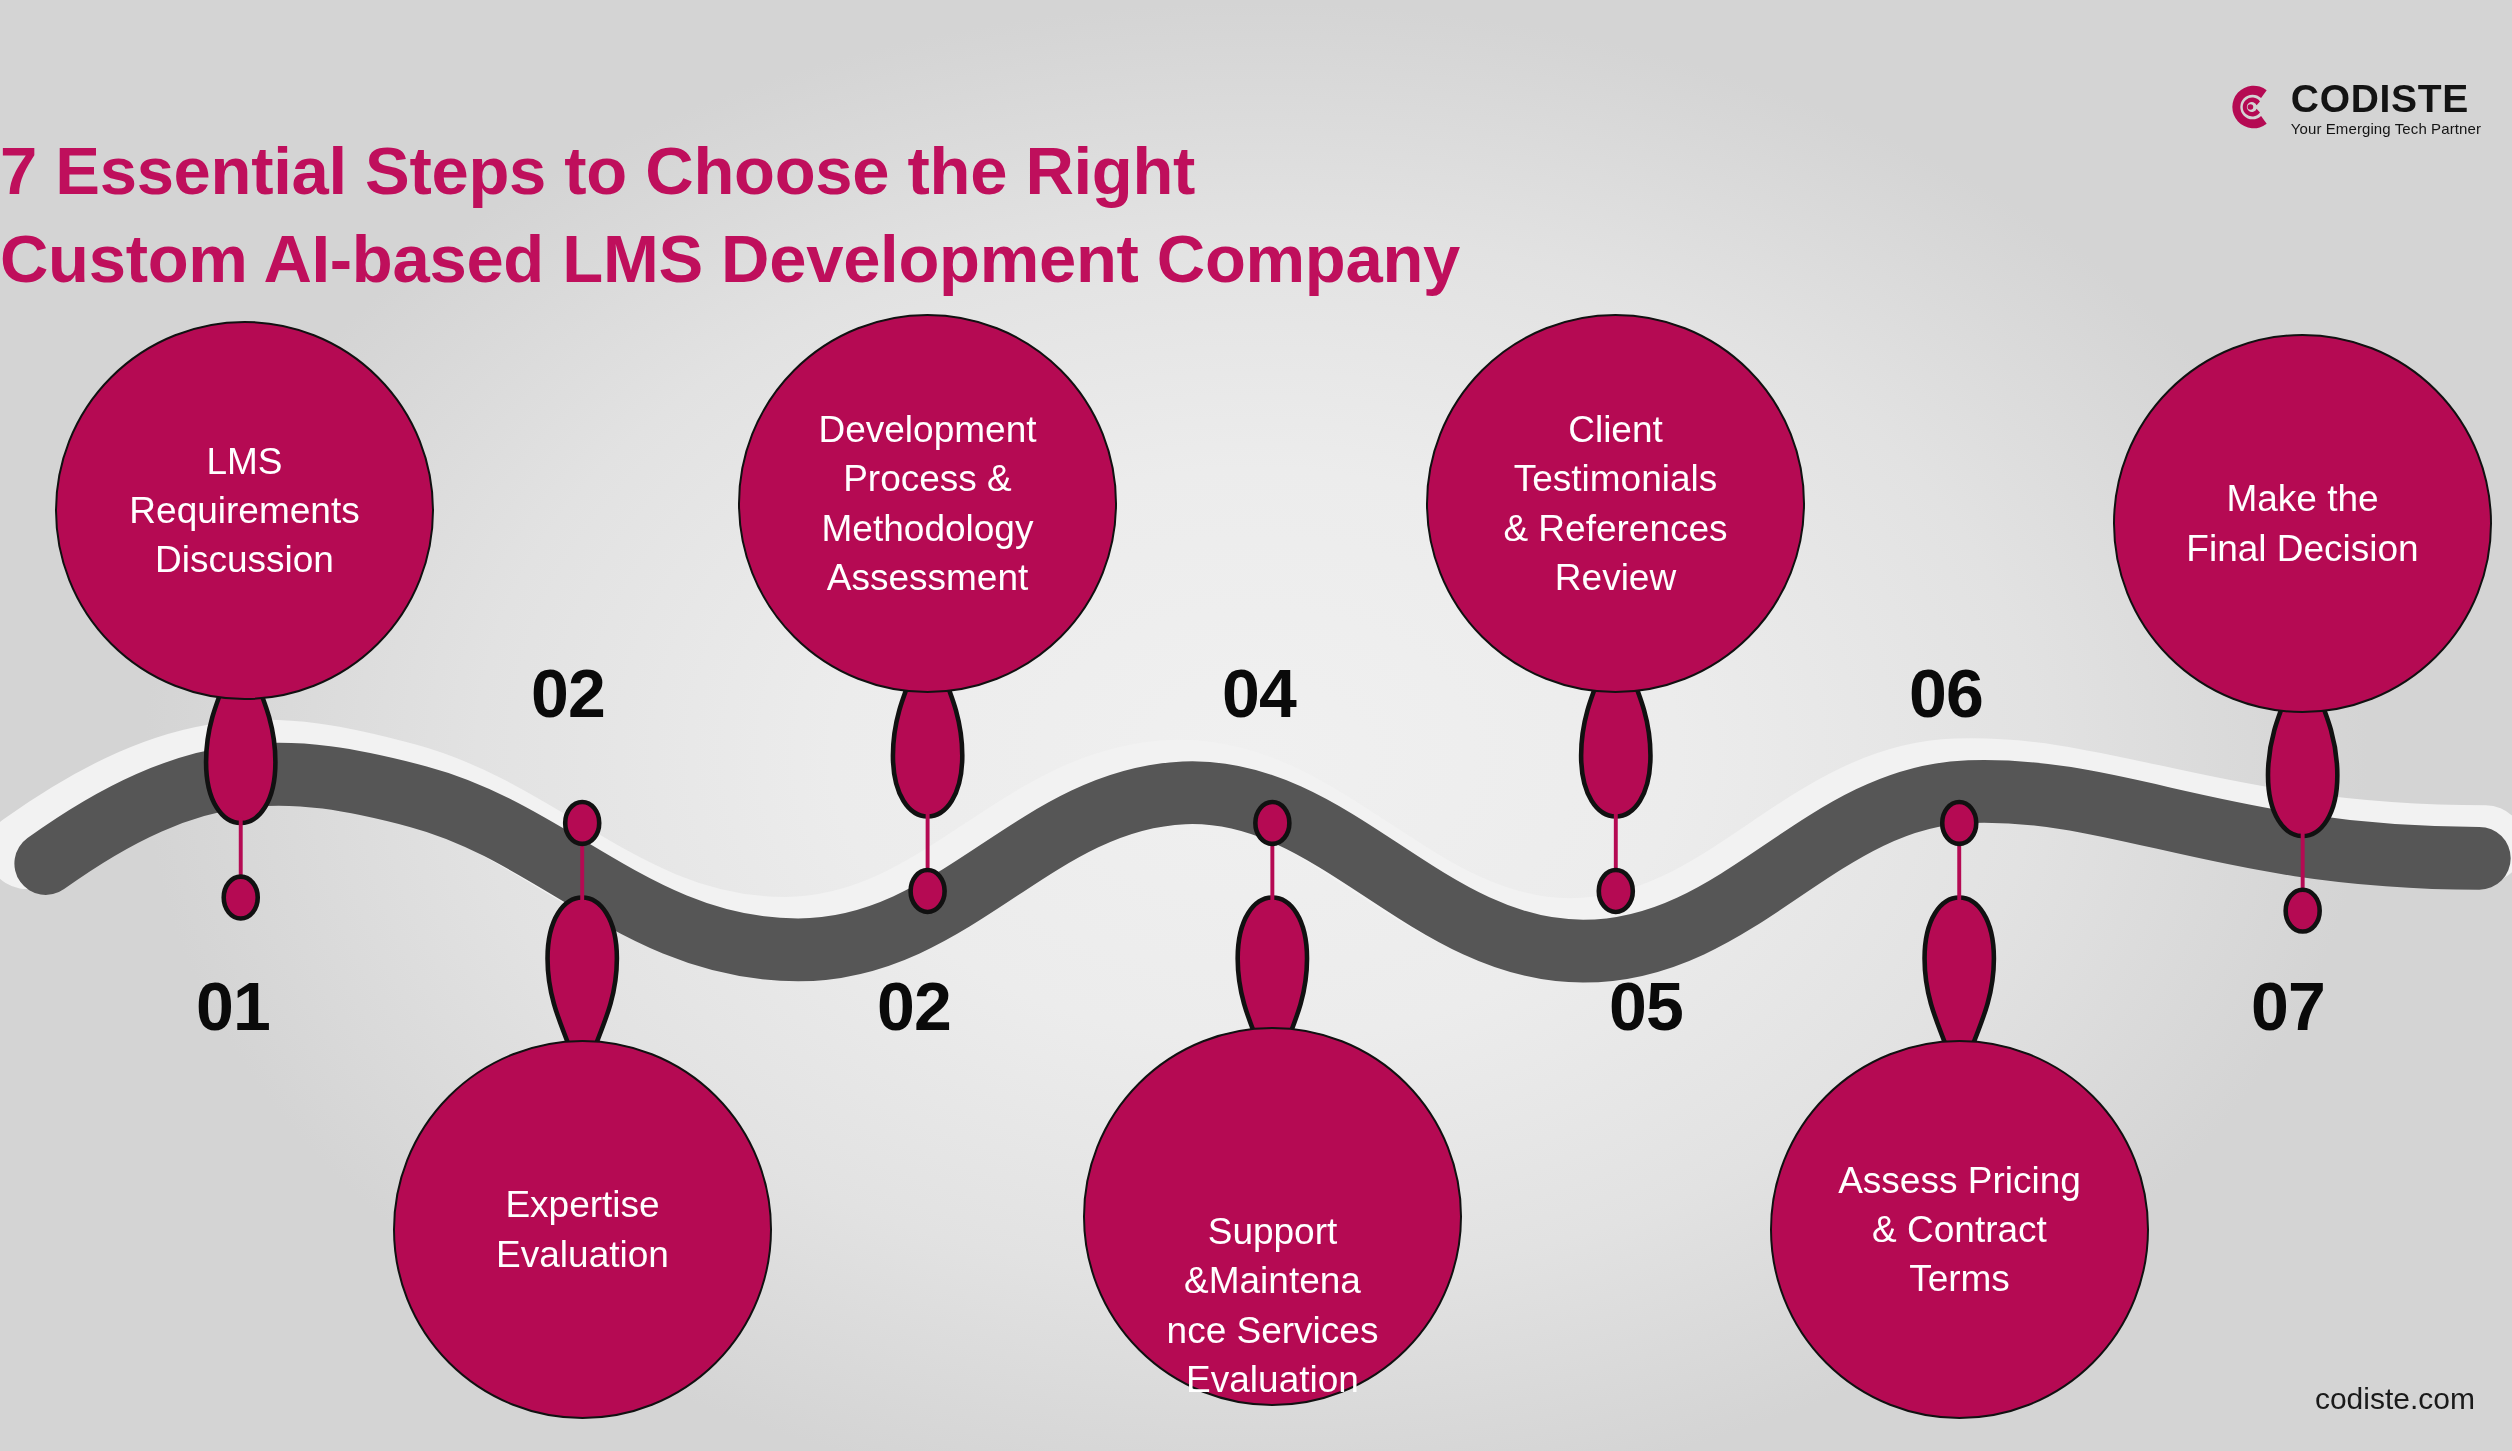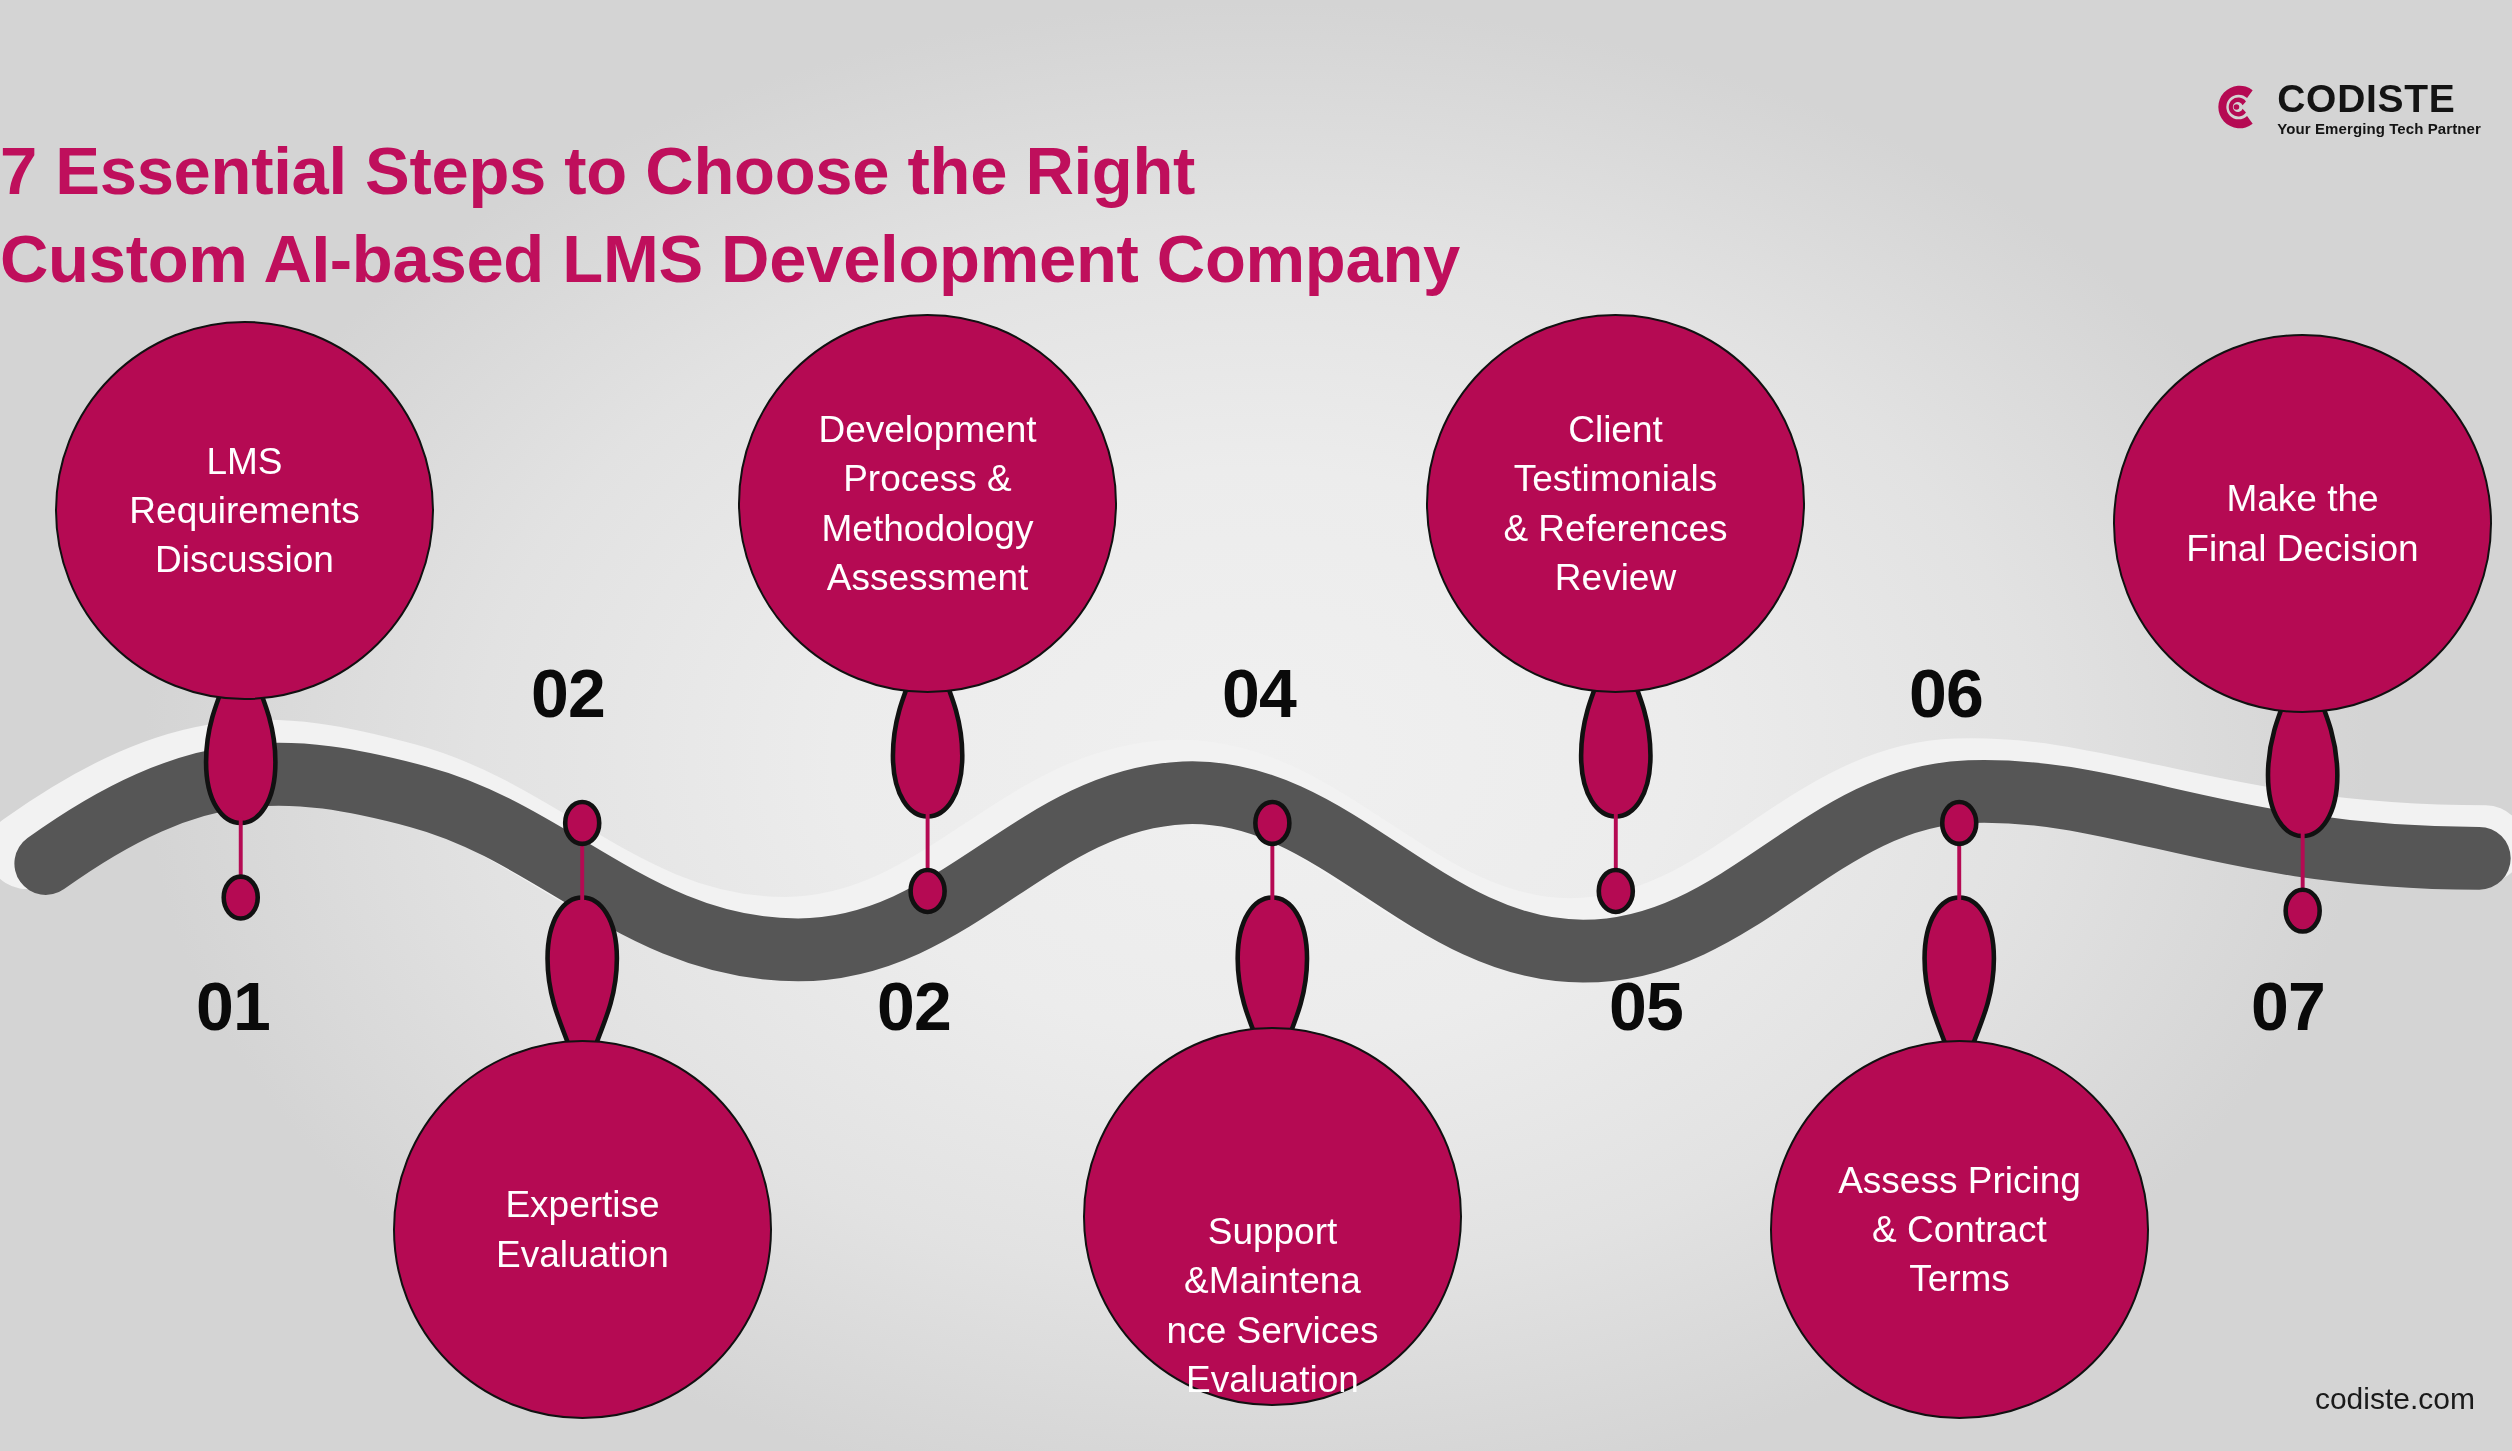--- a/index.html
+++ b/index.html
@@ -20,21 +20,21 @@
   #logo{
     position:absolute; right:31px; top:31px;
     display:flex; align-items:center; gap:11.8px;margin-top:48px;
   }
   #logo .mark{width:56px;height:56px;flex:0 0 auto;}
   #logo .words{display:flex;flex-direction:column;line-height:1;}
   #logo .brand{
     font-size:39px;font-weight:700;letter-spacing:0.7px;color:#141414;
   }
   #logo .tag{
-    font-size:15px;font-weight:700;color:#141414;
+    font-size:15px;font-weight:400;color:#141414;
     margin-top:2.6px;letter-spacing:0.1px;
   }
   
   #title{
     position:absolute;left:0;right:0;top:82px;
     text-align:left;
     color:#bf0f5c;
     font-size:67px;font-weight:700;line-height:1.32;
     letter-spacing:-0.3px;
   }

